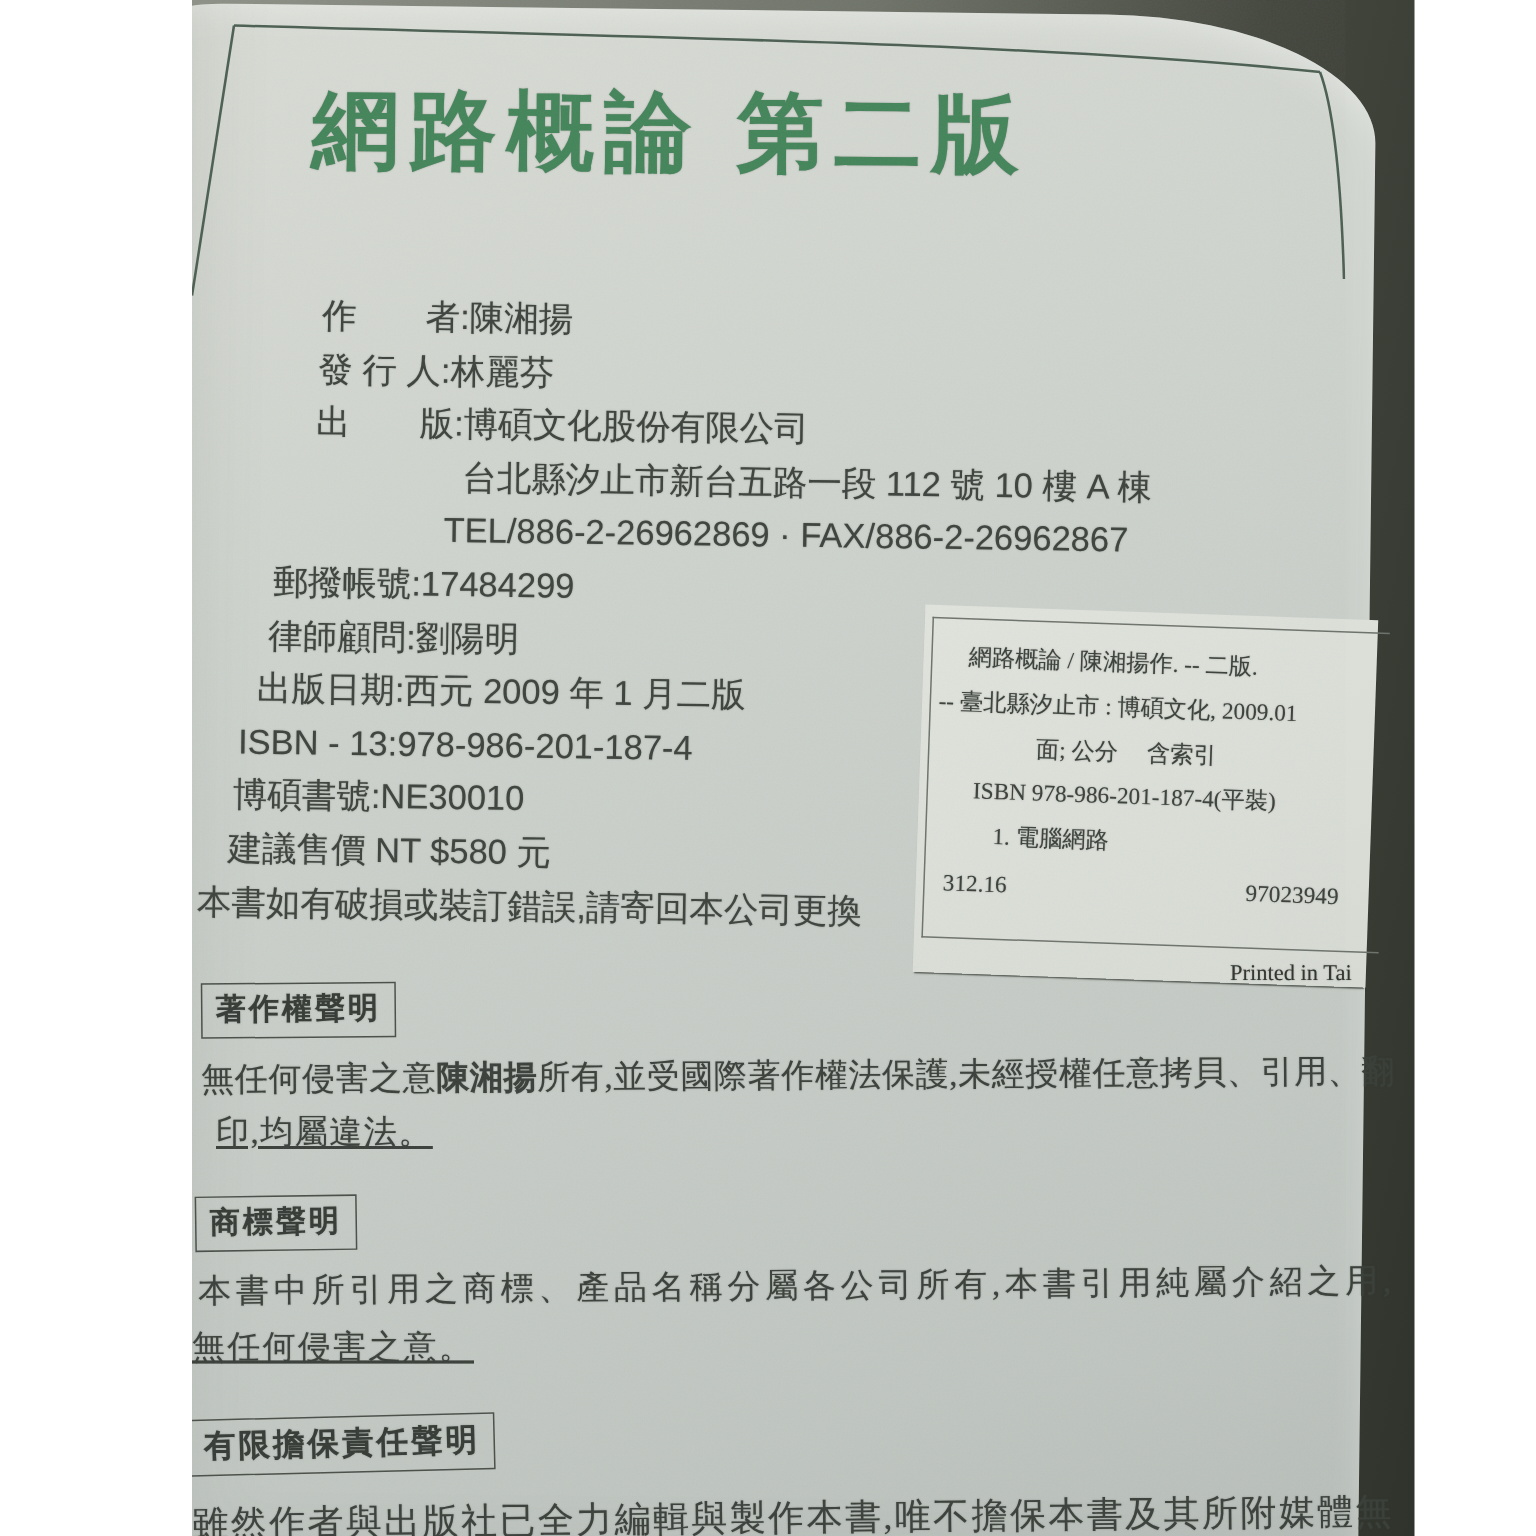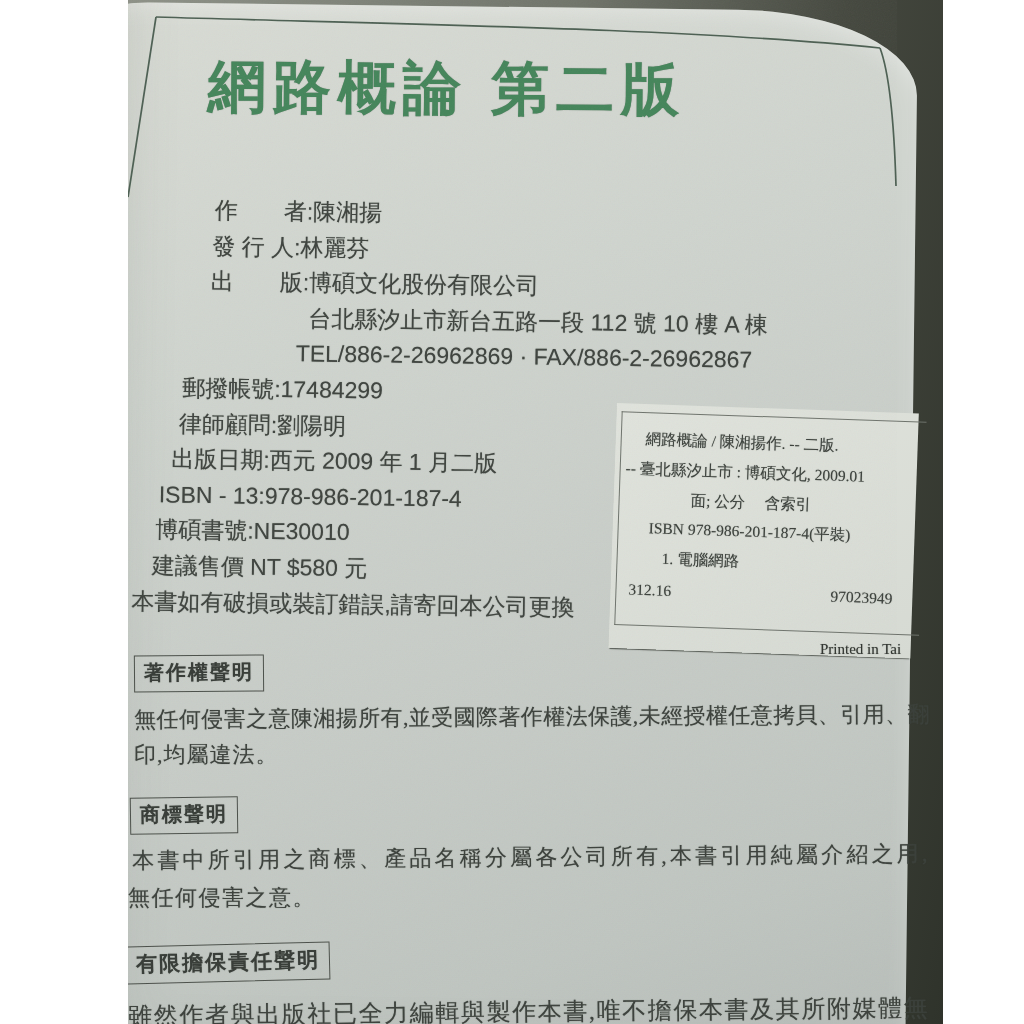--- a/index.html
+++ b/index.html
@@ -64,26 +64,26 @@
   .printed{position:absolute;left:692px;top:641px;font-size:15px;color:#30342f;white-space:nowrap;}
 
   
   .stmt-label{position:absolute;display:inline-block;border:1.6px solid #4a4f49;
               padding:3px 9px 5px 9px;font-size:20px;font-weight:600;letter-spacing:2px;
               color:#363b36;white-space:nowrap;background:transparent;}
   .stmt-text{position:absolute;font-size:22px;color:#3b403b;white-space:nowrap;}
 
   .lbl-copyright{left:6px;top:655px;transform:rotate(-0.5deg);}
   .cp-line1{left:6px;top:705px;letter-spacing:0.4px;transform:rotate(-0.4deg);transform-origin:0 0;}
-  .cp-line1 .owner{font-weight:normal;}
-  .cp-line2{left:6px;top:740px;letter-spacing:1px;}
+  .cp-line1 .owner{font-weight:bold;}
+  .cp-line2{left:16px;top:740px;letter-spacing:1px;text-decoration:underline;}
 
   .lbl-trademark{left:2px;top:797px;transform:rotate(-0.8deg);}
   .tm-line1{left:4px;top:846px;letter-spacing:3.2px;transform:rotate(-0.5deg);transform-origin:0 0;}
-  .tm-line2{left:0px;top:883px;letter-spacing:1.5px;}
+  .tm-line2{left:0px;top:883px;letter-spacing:1.5px;text-decoration:underline;}
 
   .lbl-warranty{left:-2px;top:944px;transform:rotate(-1.4deg);font-size:21px;}
   .wr-line1{left:0px;top:1000px;font-size:24px;letter-spacing:1.6px;transform:rotate(-0.6deg);
             transform-origin:0 0;}
 
   .grain{position:absolute;left:0;top:0;opacity:.05;pointer-events:none;}
 </style>
 </head>
 <body>
 

